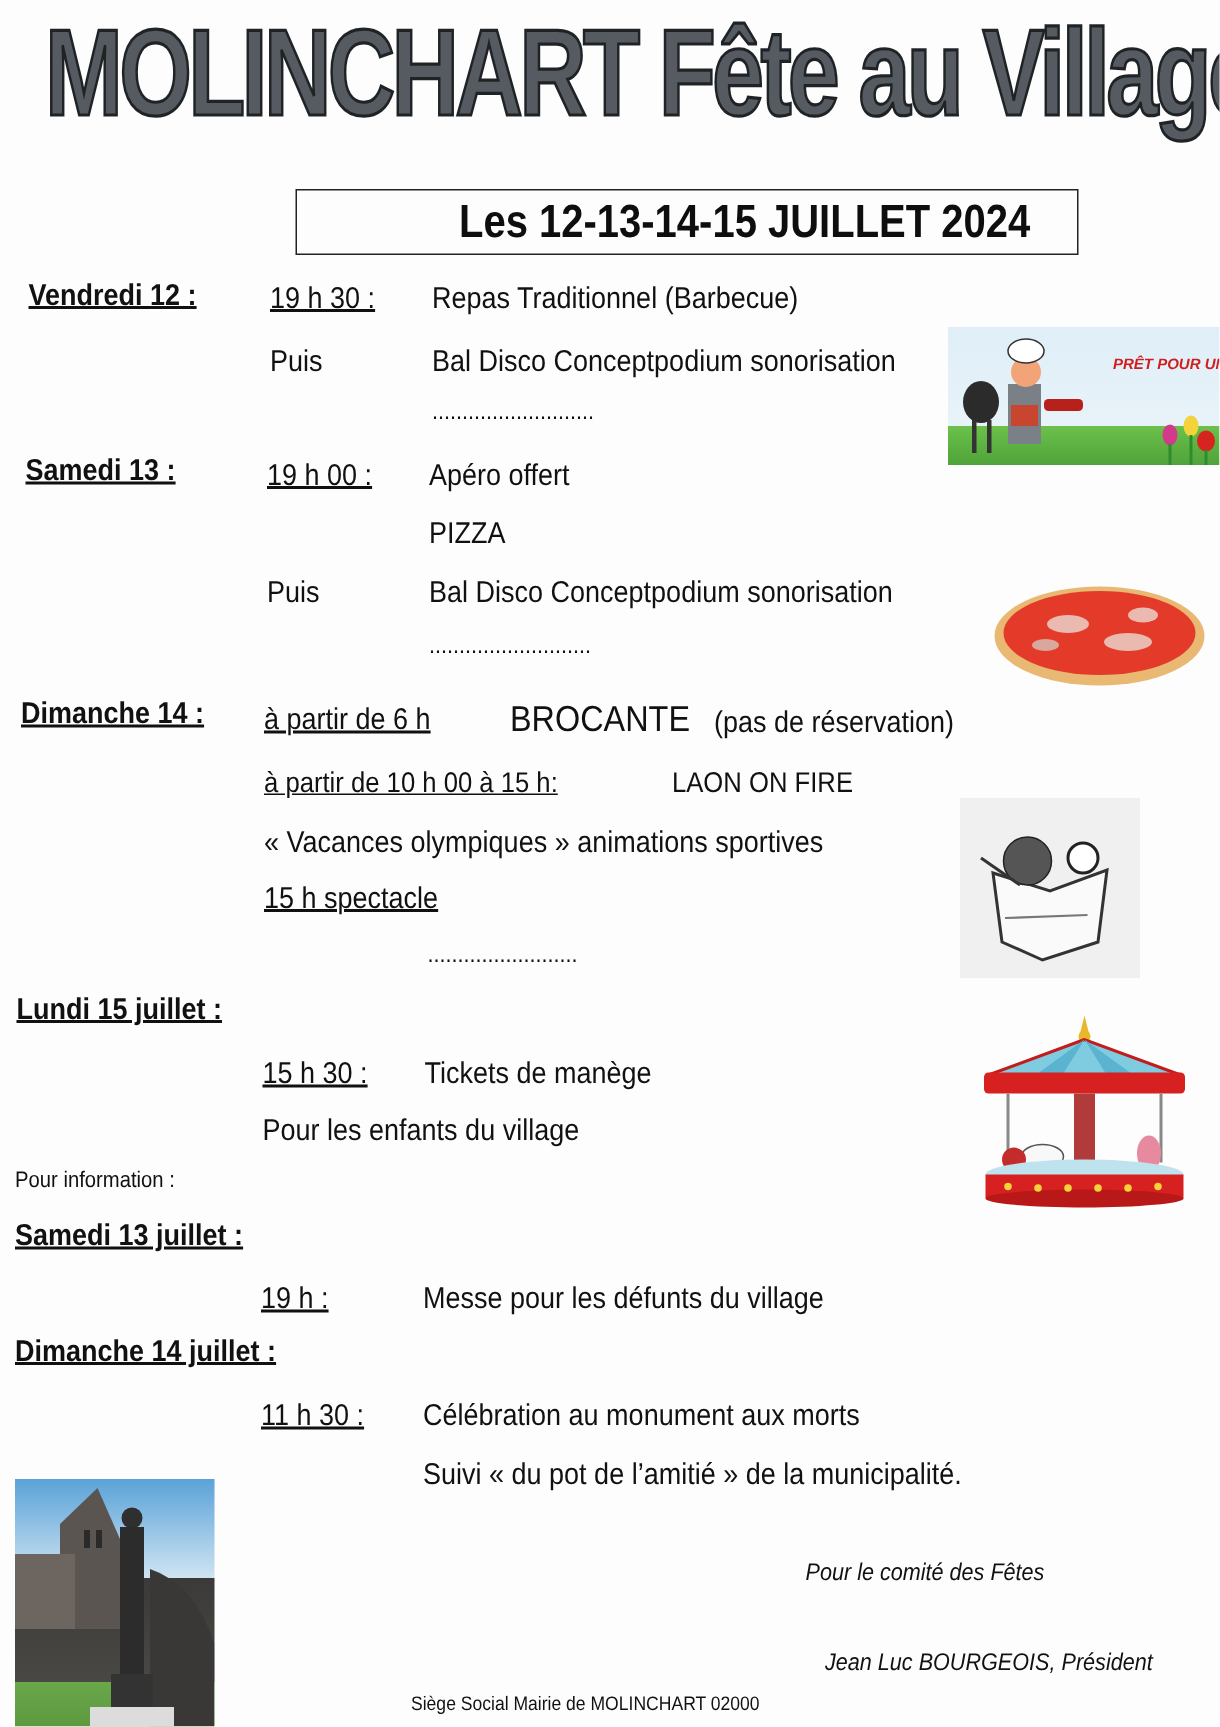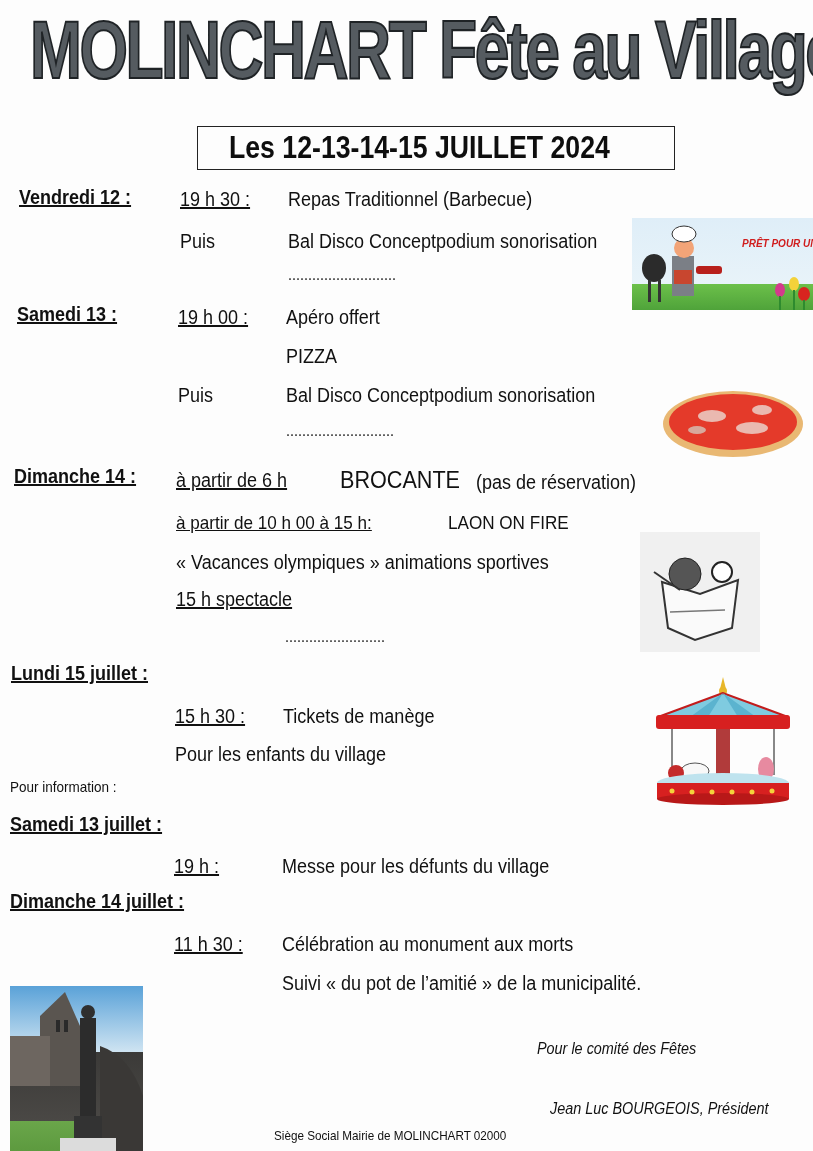--- a/index.html
+++ b/index.html
@@ -14,24 +14,24 @@
       left: 30px; top: 2px;
       font-family: "Liberation Sans", sans-serif;
       font-weight: bold; font-size: 76px;
       color: #555b60;
       -webkit-text-stroke: 2px #1f2326;
       letter-spacing: -3px;
       transform: scaleX(0.82) scaleY(1.08);
       transform-origin: left top;
     }
     .datebox {
-      left: 197px; top: 126px; width: 478px; height: 44px;
+      left: 197px; top: 126px; width: 522px; height: 44px;
       border: 1.5px solid #222;
       box-sizing: border-box;
-      text-align: left;
+      text-align: right;
     }
     .datebox span {
       display: inline-block;
       font-weight: bold; font-size: 31px; line-height: 42px;
       transform: scaleX(0.86); transform-origin: center;
       color: #0e0e0e;
     }
     .txt { font-size: 20px; transform: scaleX(0.9); transform-origin: left center; }
     .day { font-weight: bold; text-decoration: underline; font-size: 20px; transform: scaleX(0.9); transform-origin: left center; }
     .ul { text-decoration: underline; }

